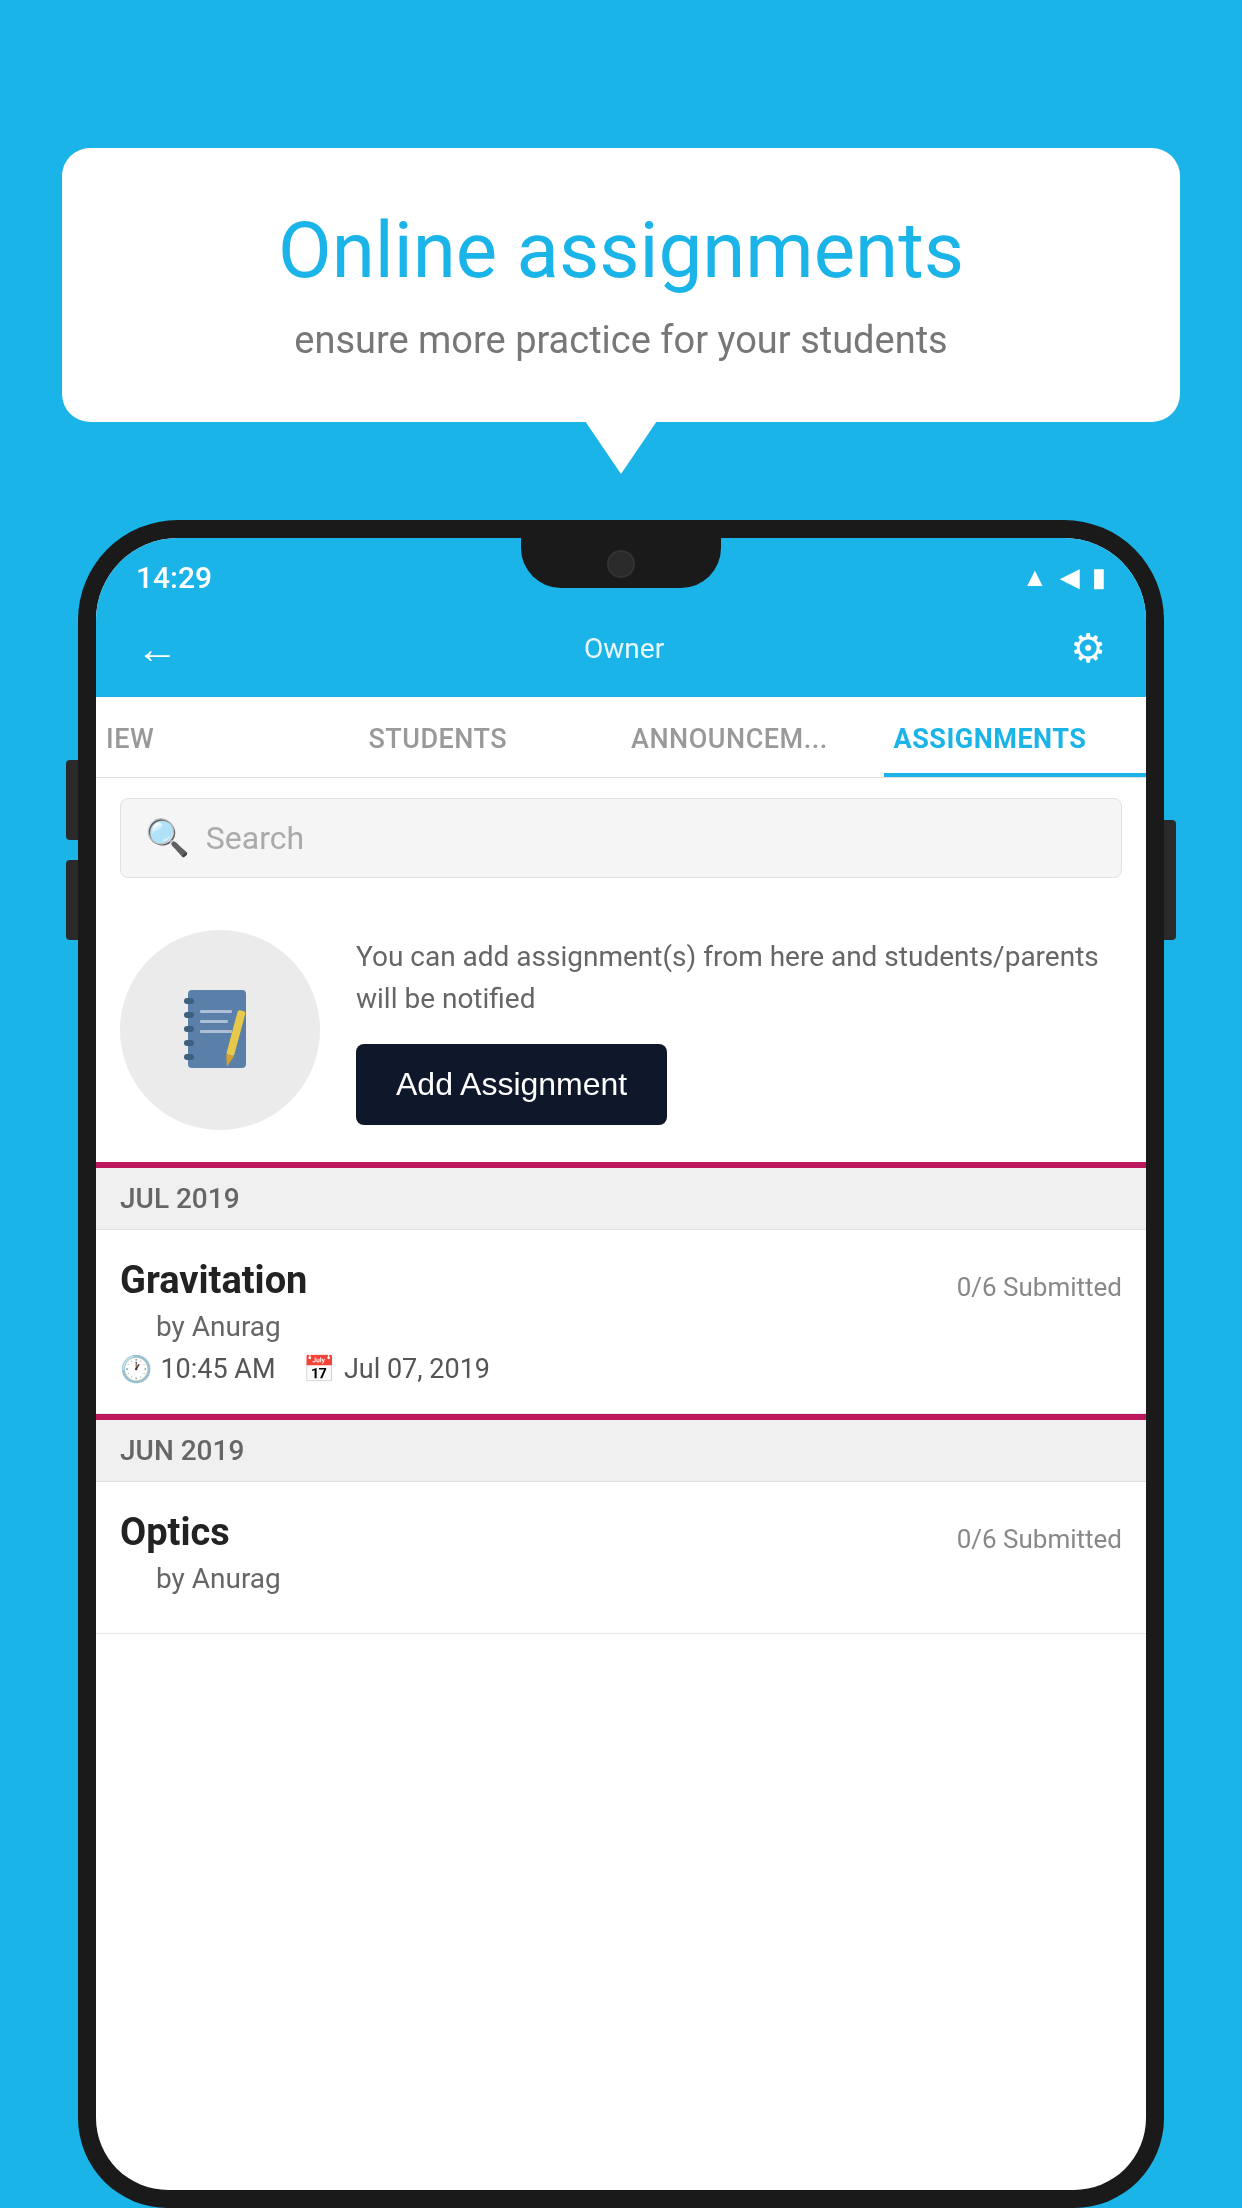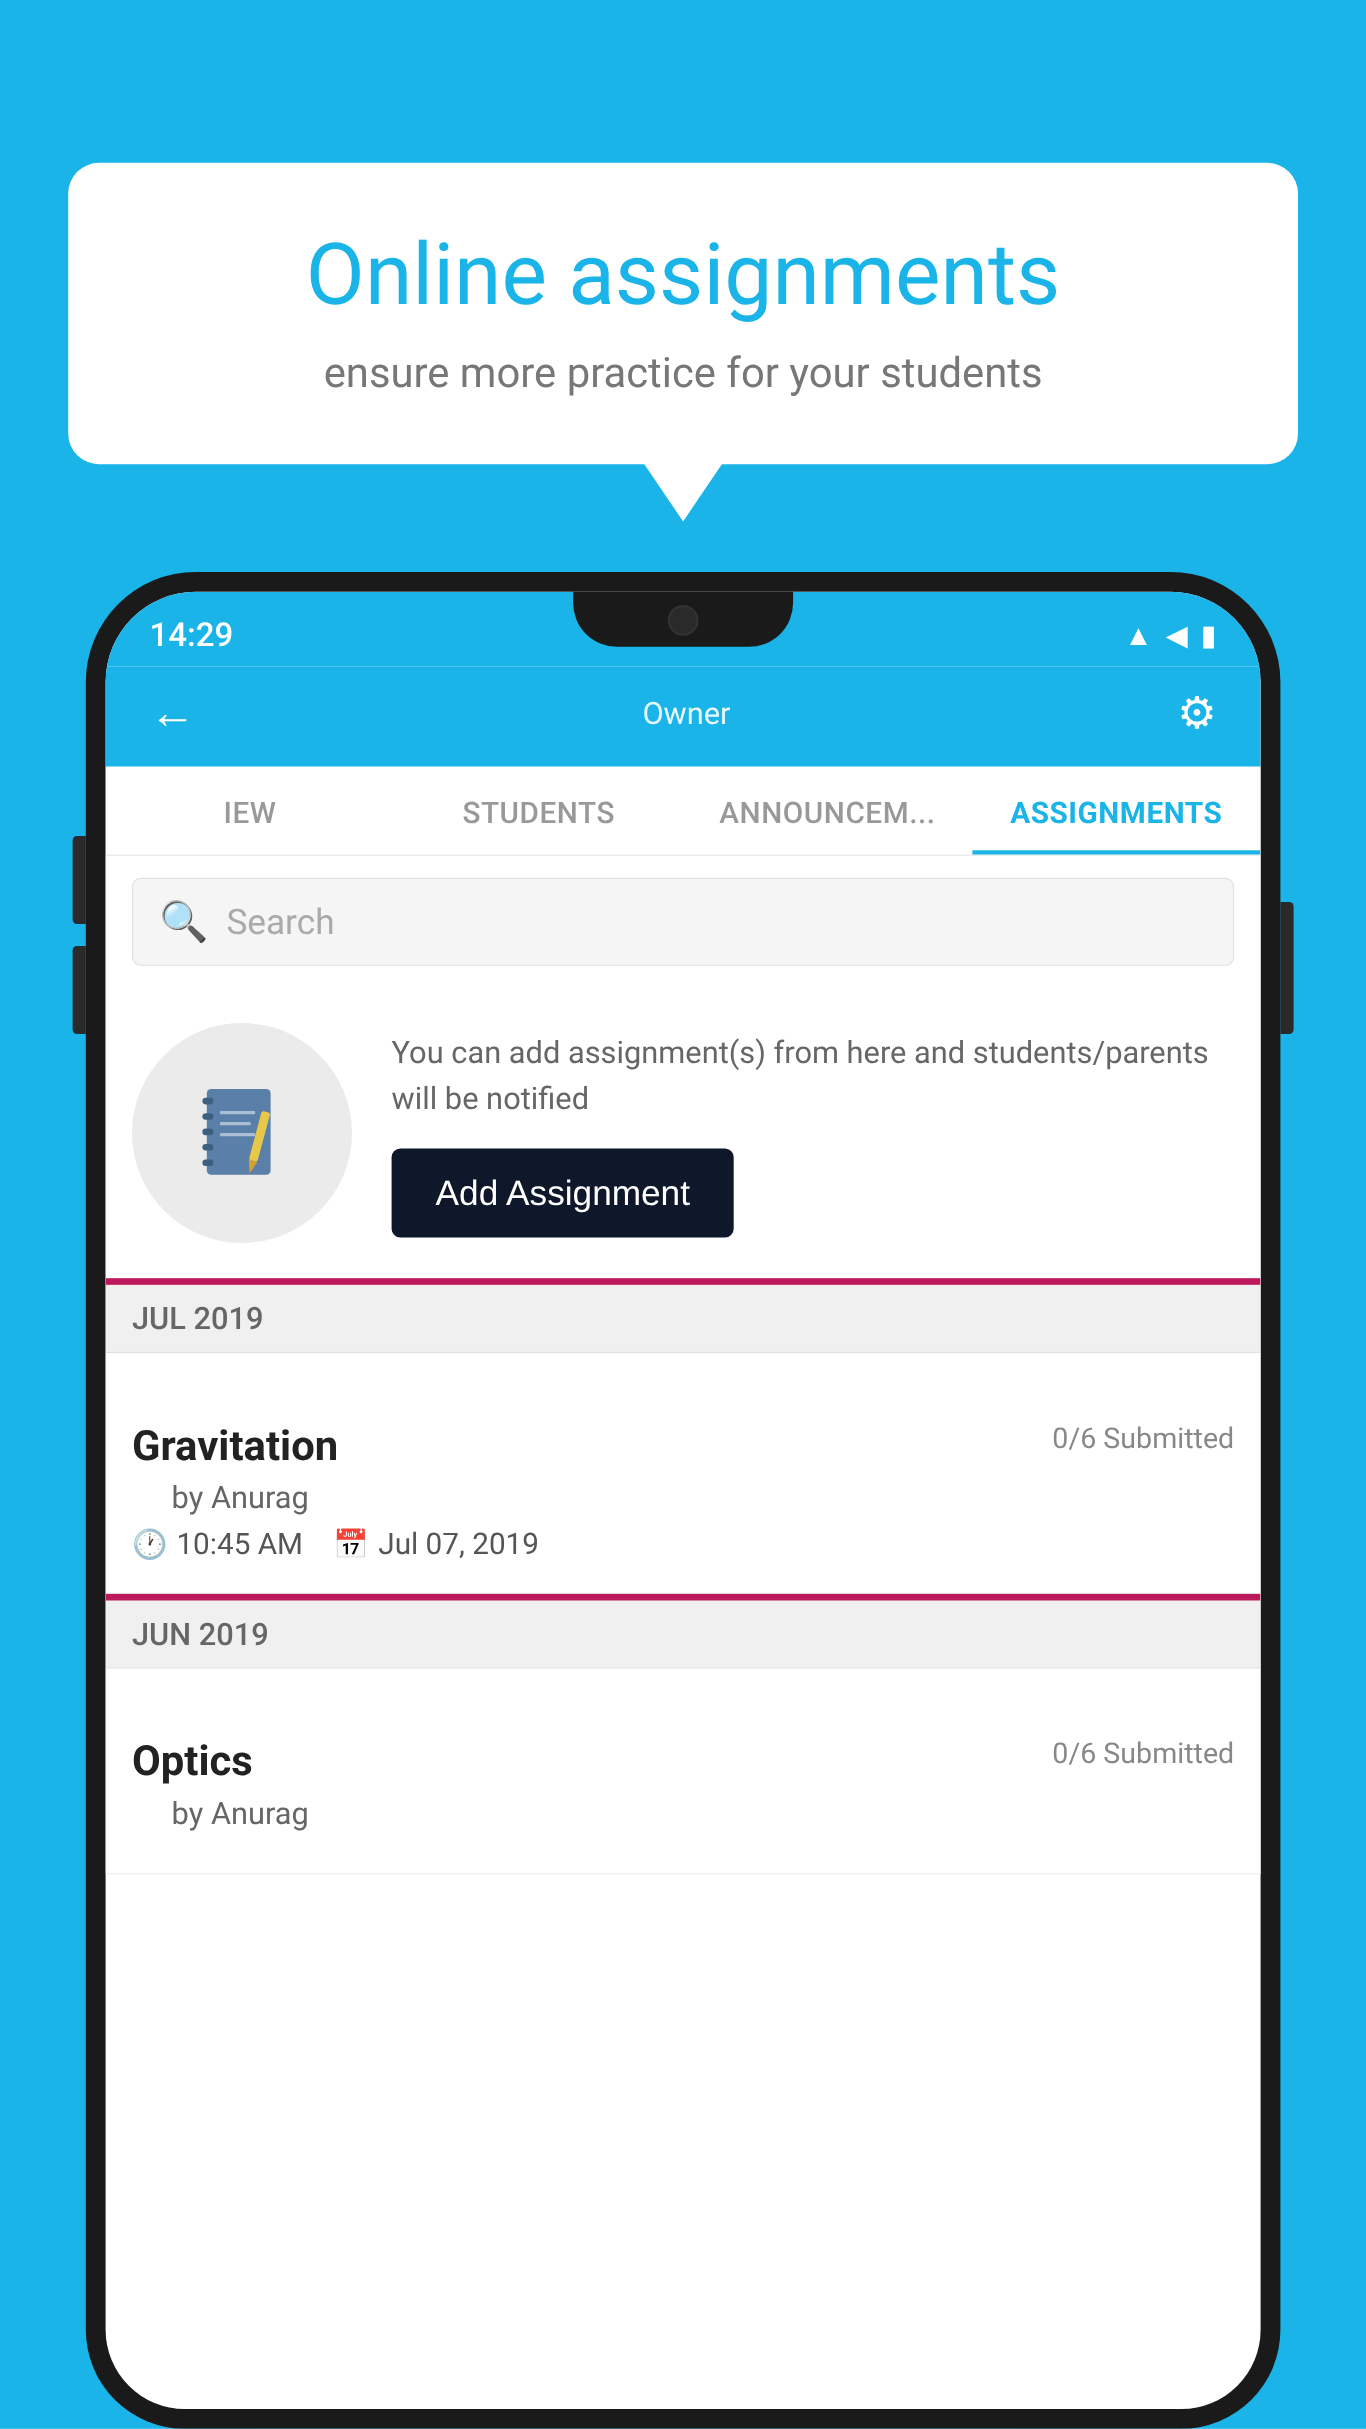--- a/index.html
+++ b/index.html
@@ -170,21 +170,21 @@
     
     .tab-bar {
       background: white;
       display: flex;
       border-bottom: 1px solid #e0e0e0;
       overflow: hidden;
     }
 
     .tab-item {
       flex: 1;
-      text-align: center;
+      text-align: left;
       padding: 26px 10px 22px;
       font-size: 27px;
       color: #999;
       font-weight: 500;
       letter-spacing: 0.5px;
       cursor: pointer;
       position: relative;
       white-space: nowrap;
     }
 
@@ -297,23 +297,22 @@
     
     .assignment-item {
       padding: 28px 24px;
       background: white;
       border-bottom: 1px solid #e8e8e8;
     }
 
     .assignment-row-top {
       display: flex;
       justify-content: space-between;
-      align-items: flex-start;
+      align-items: flex-end;
       margin-bottom: 8px;
-      margin-top: 35px;
     }
 
     .assignment-name {
       font-size: 38px;
       font-weight: 700;
       color: #222;
     }
 
     .assignment-submitted {
       font-size: 26px;

